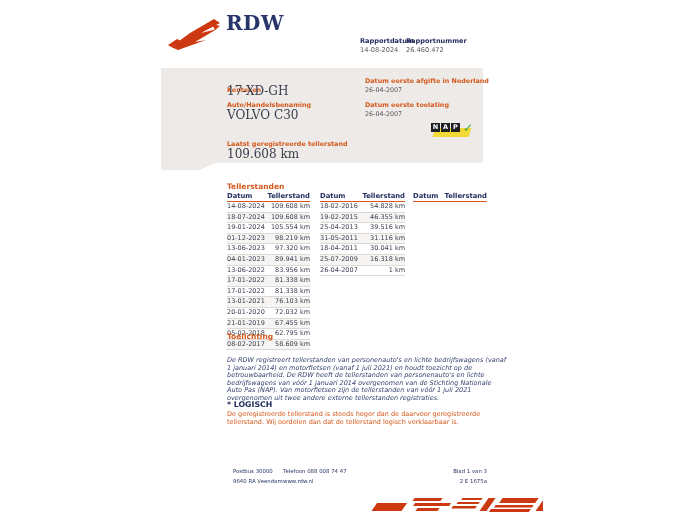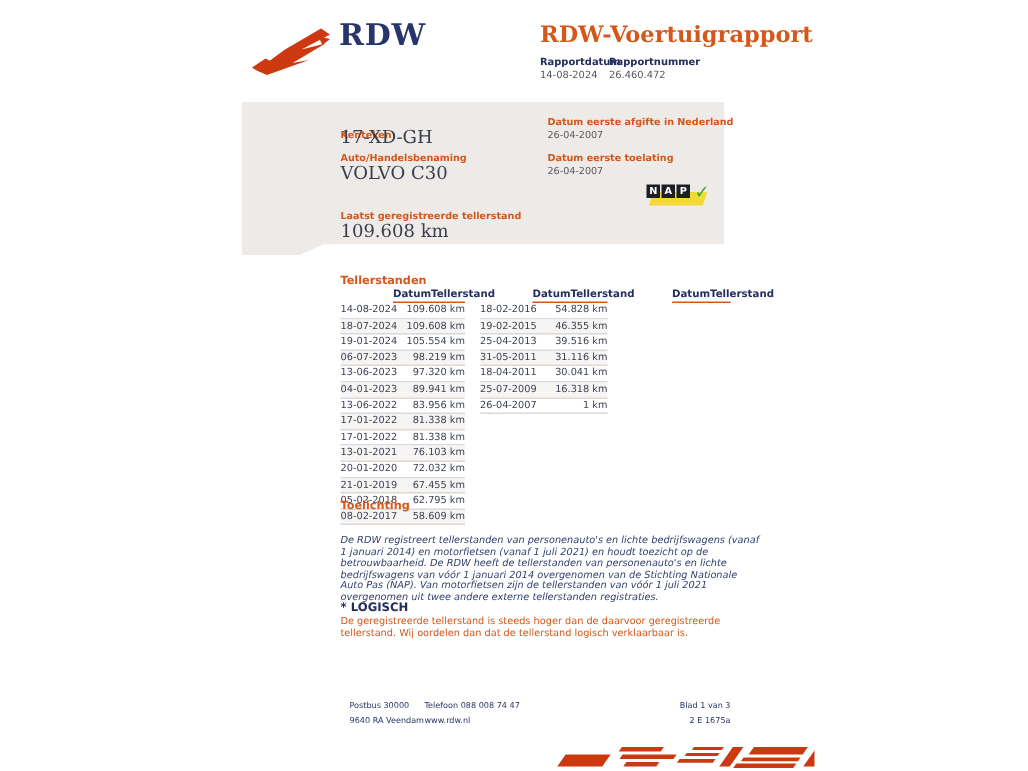--- a/index.html
+++ b/index.html
@@ -26,21 +26,21 @@
   .nap-yellow{position:absolute;left:3px;top:6px;width:36px;height:9px;background:#f2d935;transform:skewX(-18deg);}
   .nap-sq{position:absolute;top:1px;width:9px;height:9px;background:#1d1f24;color:#ffffff;
           font-size:6.5px;font-weight:700;text-align:center;line-height:9px;}
   .nap-check{position:absolute;left:32px;top:-1px;color:#3aa935;font-size:12px;font-weight:700;}
 
   
   .section-title{font-size:7.5px;font-weight:700;color:#d4581a;}
   .tgroups{left:227px;top:192px;display:flex;}
   .tgroup{display:flex;flex-direction:column;}
   .thead{display:flex;justify-content:space-between;font-size:6.8px;font-weight:700;color:#232e5e;
-         border-bottom:1px solid #d4581a;height:9px;line-height:8px;margin-left:35px;}
+         border-bottom:1px solid #d4581a;height:9px;line-height:8px;}
   .trow{display:flex;justify-content:space-between;font-size:6.5px;color:#3c4152;
         height:9.6px;line-height:9.6px;border-bottom:1px solid #ddd9d6;}
   .trow:nth-child(even){background:#f6f5f3;}
 
   
   .body-text{font-size:6.5px;line-height:7.6px;color:#33406e;width:281px;font-style:italic;}
   .logisch-head{font-size:7.8px;font-weight:700;color:#222d5e;}
   .logisch-text{font-size:6.5px;line-height:7.6px;color:#d4581a;width:281px;}
 
   
@@ -54,21 +54,20 @@
 
   <div class="abs" style="left:168px;top:14px;width:54px;height:38px;">
     <svg width="54" height="38" viewBox="0 0 54 38">
       <path d="M3 33 L22 19 L46 5 L52 9 L33 19 L49 15 L27 28 L38 26 L10 36 Z" fill="#cc3910"></path>
       <path d="M0 31 L9 25 L13 27 L3 33 Z" fill="#cc3910"></path>
       <path d="M44 10 L52 12 L47 16 Z" fill="#cc3910"></path>
     </svg>
   </div>
   <div class="abs brand-text" style="left:226px;top:11px;">RDW</div>
 
-  <div class="abs doc-title" style="left:360px;top:14px;">RDW-Voertuigrapport</div>
   <div class="abs hdr-label" style="left:360px;top:37px;">Rapportdatum</div>
   <div class="abs hdr-value" style="left:360px;top:46px;">14-08-2024</div>
   <div class="abs hdr-label" style="left:406px;top:37px;">Rapportnummer</div>
   <div class="abs hdr-value" style="left:406px;top:46px;">26.460.472</div>
 
   <div class="abs panel"></div>
 
   <div class="abs olabel" style="left:227px;top:86px;">Kenteken</div>
   <div class="abs serif-val" style="left:227px;top:85px;">17-XD-GH</div>
   <div class="abs olabel" style="left:227px;top:101px;">Auto/Handelsbenaming</div>
@@ -105,21 +104,21 @@
           </div>
           <div class="trow">
             <span>18-07-2024</span>
             <span>109.608 km</span>
           </div>
           <div class="trow">
             <span>19-01-2024</span>
             <span>105.554 km</span>
           </div>
           <div class="trow">
-            <span>06-07-2023</span>
+            <span>01-12-2023</span>
             <span>98.219 km</span>
           </div>
           <div class="trow">
             <span>13-06-2023</span>
             <span>97.320 km</span>
           </div>
           <div class="trow">
             <span>04-01-2023</span>
             <span>89.941 km</span>
           </div>

